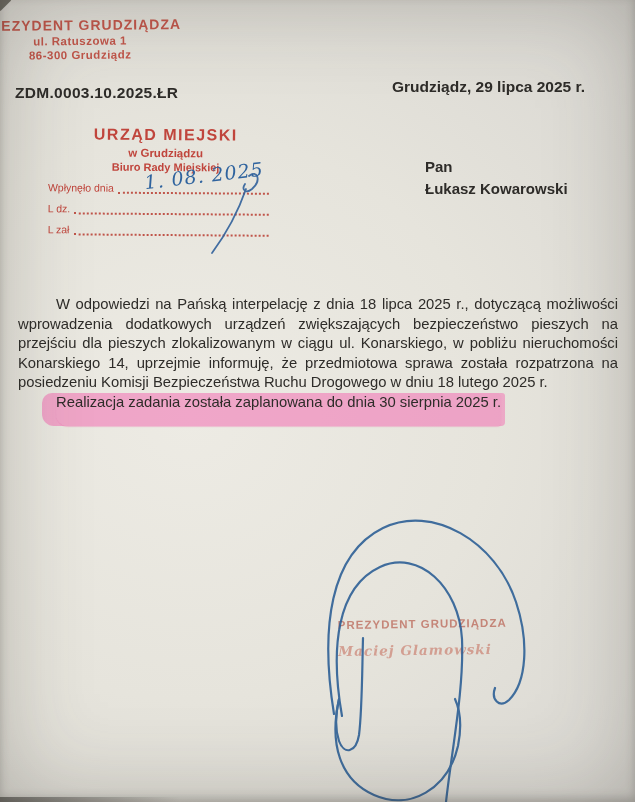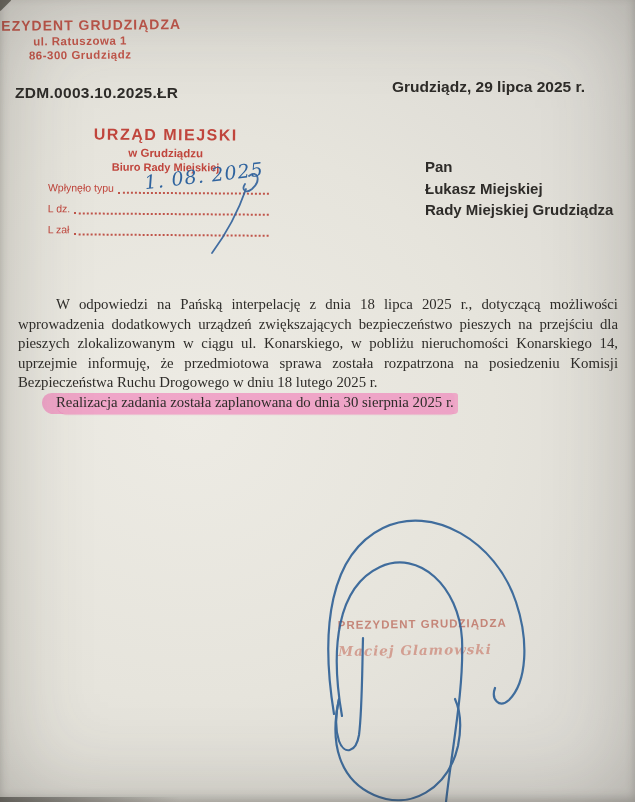--- a/index.html
+++ b/index.html
@@ -36,26 +36,26 @@
   .receipt-stamp .row .dots{flex:1;border-bottom:2px dotted #c0554a;height:10px;}
   .hand-date{position:absolute;left:96px;top:38px;color:#2f639e;
     font-family:"DejaVu Serif", serif;font-style:italic;font-size:19px;
     transform:rotate(-7deg);letter-spacing:1px;white-space:nowrap;}
 
   
   .recipient{position:absolute;left:393px;top:156px;font-weight:bold;font-size:15px;line-height:21.5px;margin-left:32px;}
 
   
   .body-text{position:absolute;left:18px;top:295px;width:600px;
-    font-size:14.8px;line-height:19.6px;text-align:justify;font-family:Liberation Serif, serif;}
+    font-size:14.8px;line-height:19.6px;text-align:justify;}
   .body-text p{margin:0;text-indent:38px;}
   .hl{background:rgba(243,110,178,.55);
     border-radius:10px 3px 4px 12px;
     box-shadow:-14px 0 0 rgba(243,110,178,.55), 4px 0 0 rgba(243,110,178,.5), 0 1px 1px rgba(240,100,170,.35);
-    padding:1px 0 4px 0;}
+    padding:1px 0 16px 0;}
 
   
   .president-stamp{position:absolute;left:338px;top:618px;width:150px;text-align:center;transform:rotate(-.8deg);}
   .president-stamp .title{font-size:11.5px;font-weight:bold;letter-spacing:1px;color:rgba(185,97,82,.72);white-space:nowrap;}
   .president-stamp .name{margin-top:12px;font-family:"DejaVu Serif", serif;font-style:italic;font-weight:bold;
     font-size:13.5px;color:rgba(198,113,97,.6);letter-spacing:1px;white-space:nowrap;}
 
   .ink-overlay{position:absolute;inset:0;pointer-events:none;}
 </style>
 </head>
@@ -71,38 +71,37 @@
   </div>
 
   <div class="ref-number">ZDM.0003.10.2025.ŁR</div>
   <div class="date-line">Grudziądz, 29 lipca 2025 r.</div>
 
   <div class="receipt-stamp">
     <div class="office">URZĄD MIEJSKI</div>
     <div class="city">w Grudziądzu</div>
     <div class="bureau">Biuro Rady Miejskiej</div>
     <div class="row">
-      <span class="lbl">Wpłynęło typu</span>
+      <span class="lbl">Wpłynęło dnia</span>
       <span class="dots"></span>
     </div>
     <div class="row">
       <span class="lbl">L dz.</span>
       <span class="dots"></span>
     </div>
     <div class="row">
       <span class="lbl">L zał</span>
       <span class="dots"></span>
     </div>
     <div class="hand-date">1. 08. 2025</div>
   </div>
 
   <div class="recipient">
     <div>Pan</div>
-    <div>Łukasz Miejskiej</div>
-    <div>Rady Miejskiej Grudziądza</div>
+    <div>Łukasz Kowarowski</div>
   </div>
 
   <div class="body-text">
     <p>W odpowiedzi na Pańską interpelację z dnia 18 lipca 2025 r., dotyczącą możliwości wprowadzenia dodatkowych urządzeń zwiększających bezpieczeństwo pieszych na przejściu dla pieszych zlokalizowanym w ciągu ul. Konarskiego, w pobliżu nieruchomości Konarskiego 14, uprzejmie informuję, że przedmiotowa sprawa została rozpatrzona na posiedzeniu Komisji Bezpieczeństwa Ruchu Drogowego w dniu 18 lutego 2025 r.</p>
     <p><span class="hl">Realizacja zadania została zaplanowana do dnia 30 sierpnia 2025 r.</span></p>
   </div>
 
   <div class="president-stamp">
     <div class="title">PREZYDENT GRUDZIĄDZA</div>
     <div class="name">Maciej Glamowski</div>

